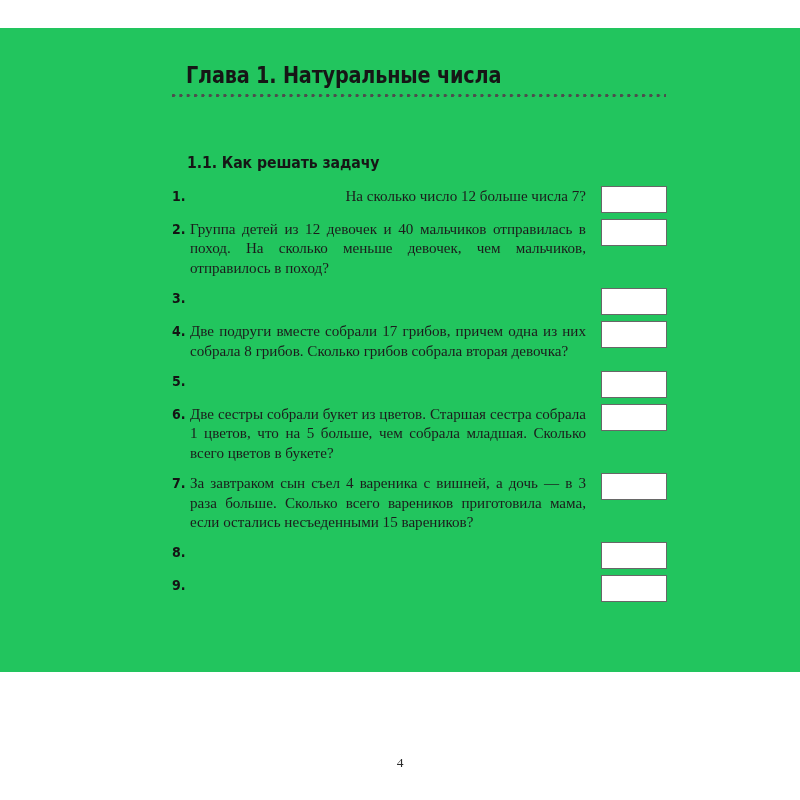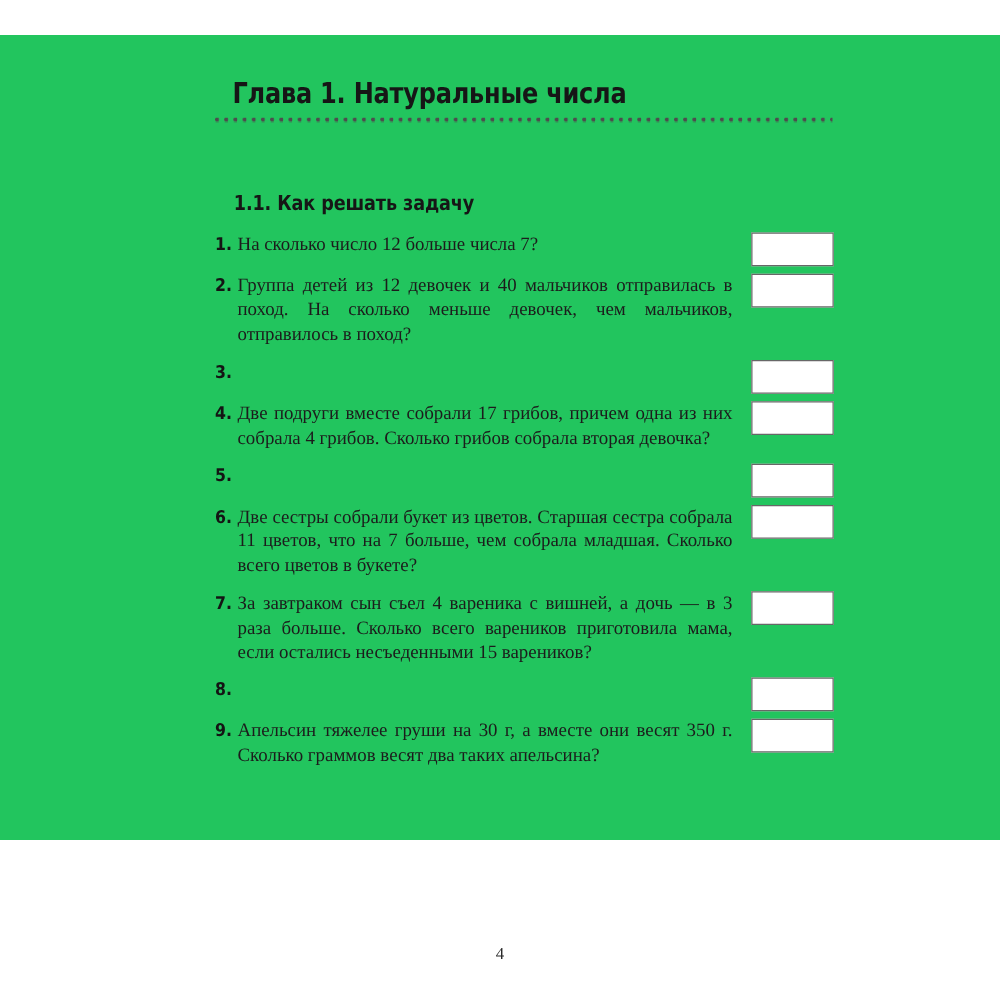--- a/index.html
+++ b/index.html
@@ -101,21 +101,21 @@
     width: 396px;
     font-family: "Liberation Serif", serif;
     font-size: 15.1px;
     line-height: 19.4px;
     text-align: justify;
     text-justify: inter-word;
     color: #1c1c1c;
     hyphens: manual;
   }
   .problem-text.nowrap-single {
-    text-align: left;
+    text-align: right;
   }
   .answer-box {
     position: absolute;
     left: 601px;
     top: -1px;
     width: 64px;
     height: 25px;
     border: 1.6px solid #676767;
     background: #ffffff;
     box-sizing: content-box;
@@ -159,49 +159,48 @@
       <div class="answer-box"></div>
     </div>
 
     <div class="problem">
       <span class="problem-number">3.</span>
       <div class="answer-box"></div>
     </div>
 
     <div class="problem">
       <span class="problem-number">4.</span>
-      <p class="problem-text">Две подруги вместе собрали 17 грибов, причем одна из них собрала 4 грибов. Сколько грибов собрала вто­рая девочка?</p>
+      <p class="problem-text">Две подруги вместе собрали 17 грибов, причем одна из них собрала 8 грибов. Сколько грибов собрала вто­рая девочка?</p>
       <div class="answer-box"></div>
     </div>
 
     <div class="problem">
       <span class="problem-number">5.</span>
       <div class="answer-box"></div>
     </div>
 
     <div class="problem">
       <span class="problem-number">6.</span>
-      <p class="problem-text">Две сестры собрали букет из цветов. Старшая сестра собрала 11 цветов, что на 7 больше, чем собрала млад­шая. Сколько всего цветов в букете?</p>
+      <p class="problem-text">Две сестры собрали букет из цветов. Старшая сестра собрала 1 цветов, что на 5 больше, чем собрала млад­шая. Сколько всего цветов в букете?</p>
       <div class="answer-box"></div>
     </div>
 
     <div class="problem">
       <span class="problem-number">7.</span>
       <p class="problem-text">За завтраком сын съел 4 вареника с вишней, а дочь — в 3 раза больше. Сколько всего вареников приготовила мама, если остались несъеденными 15 вареников?</p>
       <div class="answer-box"></div>
     </div>
 
     <div class="problem">
       <span class="problem-number">8.</span>
       <div class="answer-box"></div>
     </div>
 
     <div class="problem">
       <span class="problem-number">9.</span>
-      <p class="problem-text">Апельсин тяжелее груши на 30 г, а вместе они весят 350 г. Сколько граммов весят два таких апельсина?</p>
       <div class="answer-box"></div>
     </div>
 
   </div>
 
   <div class="page-number">4</div>
 
 </div>
 
 </body></html>

